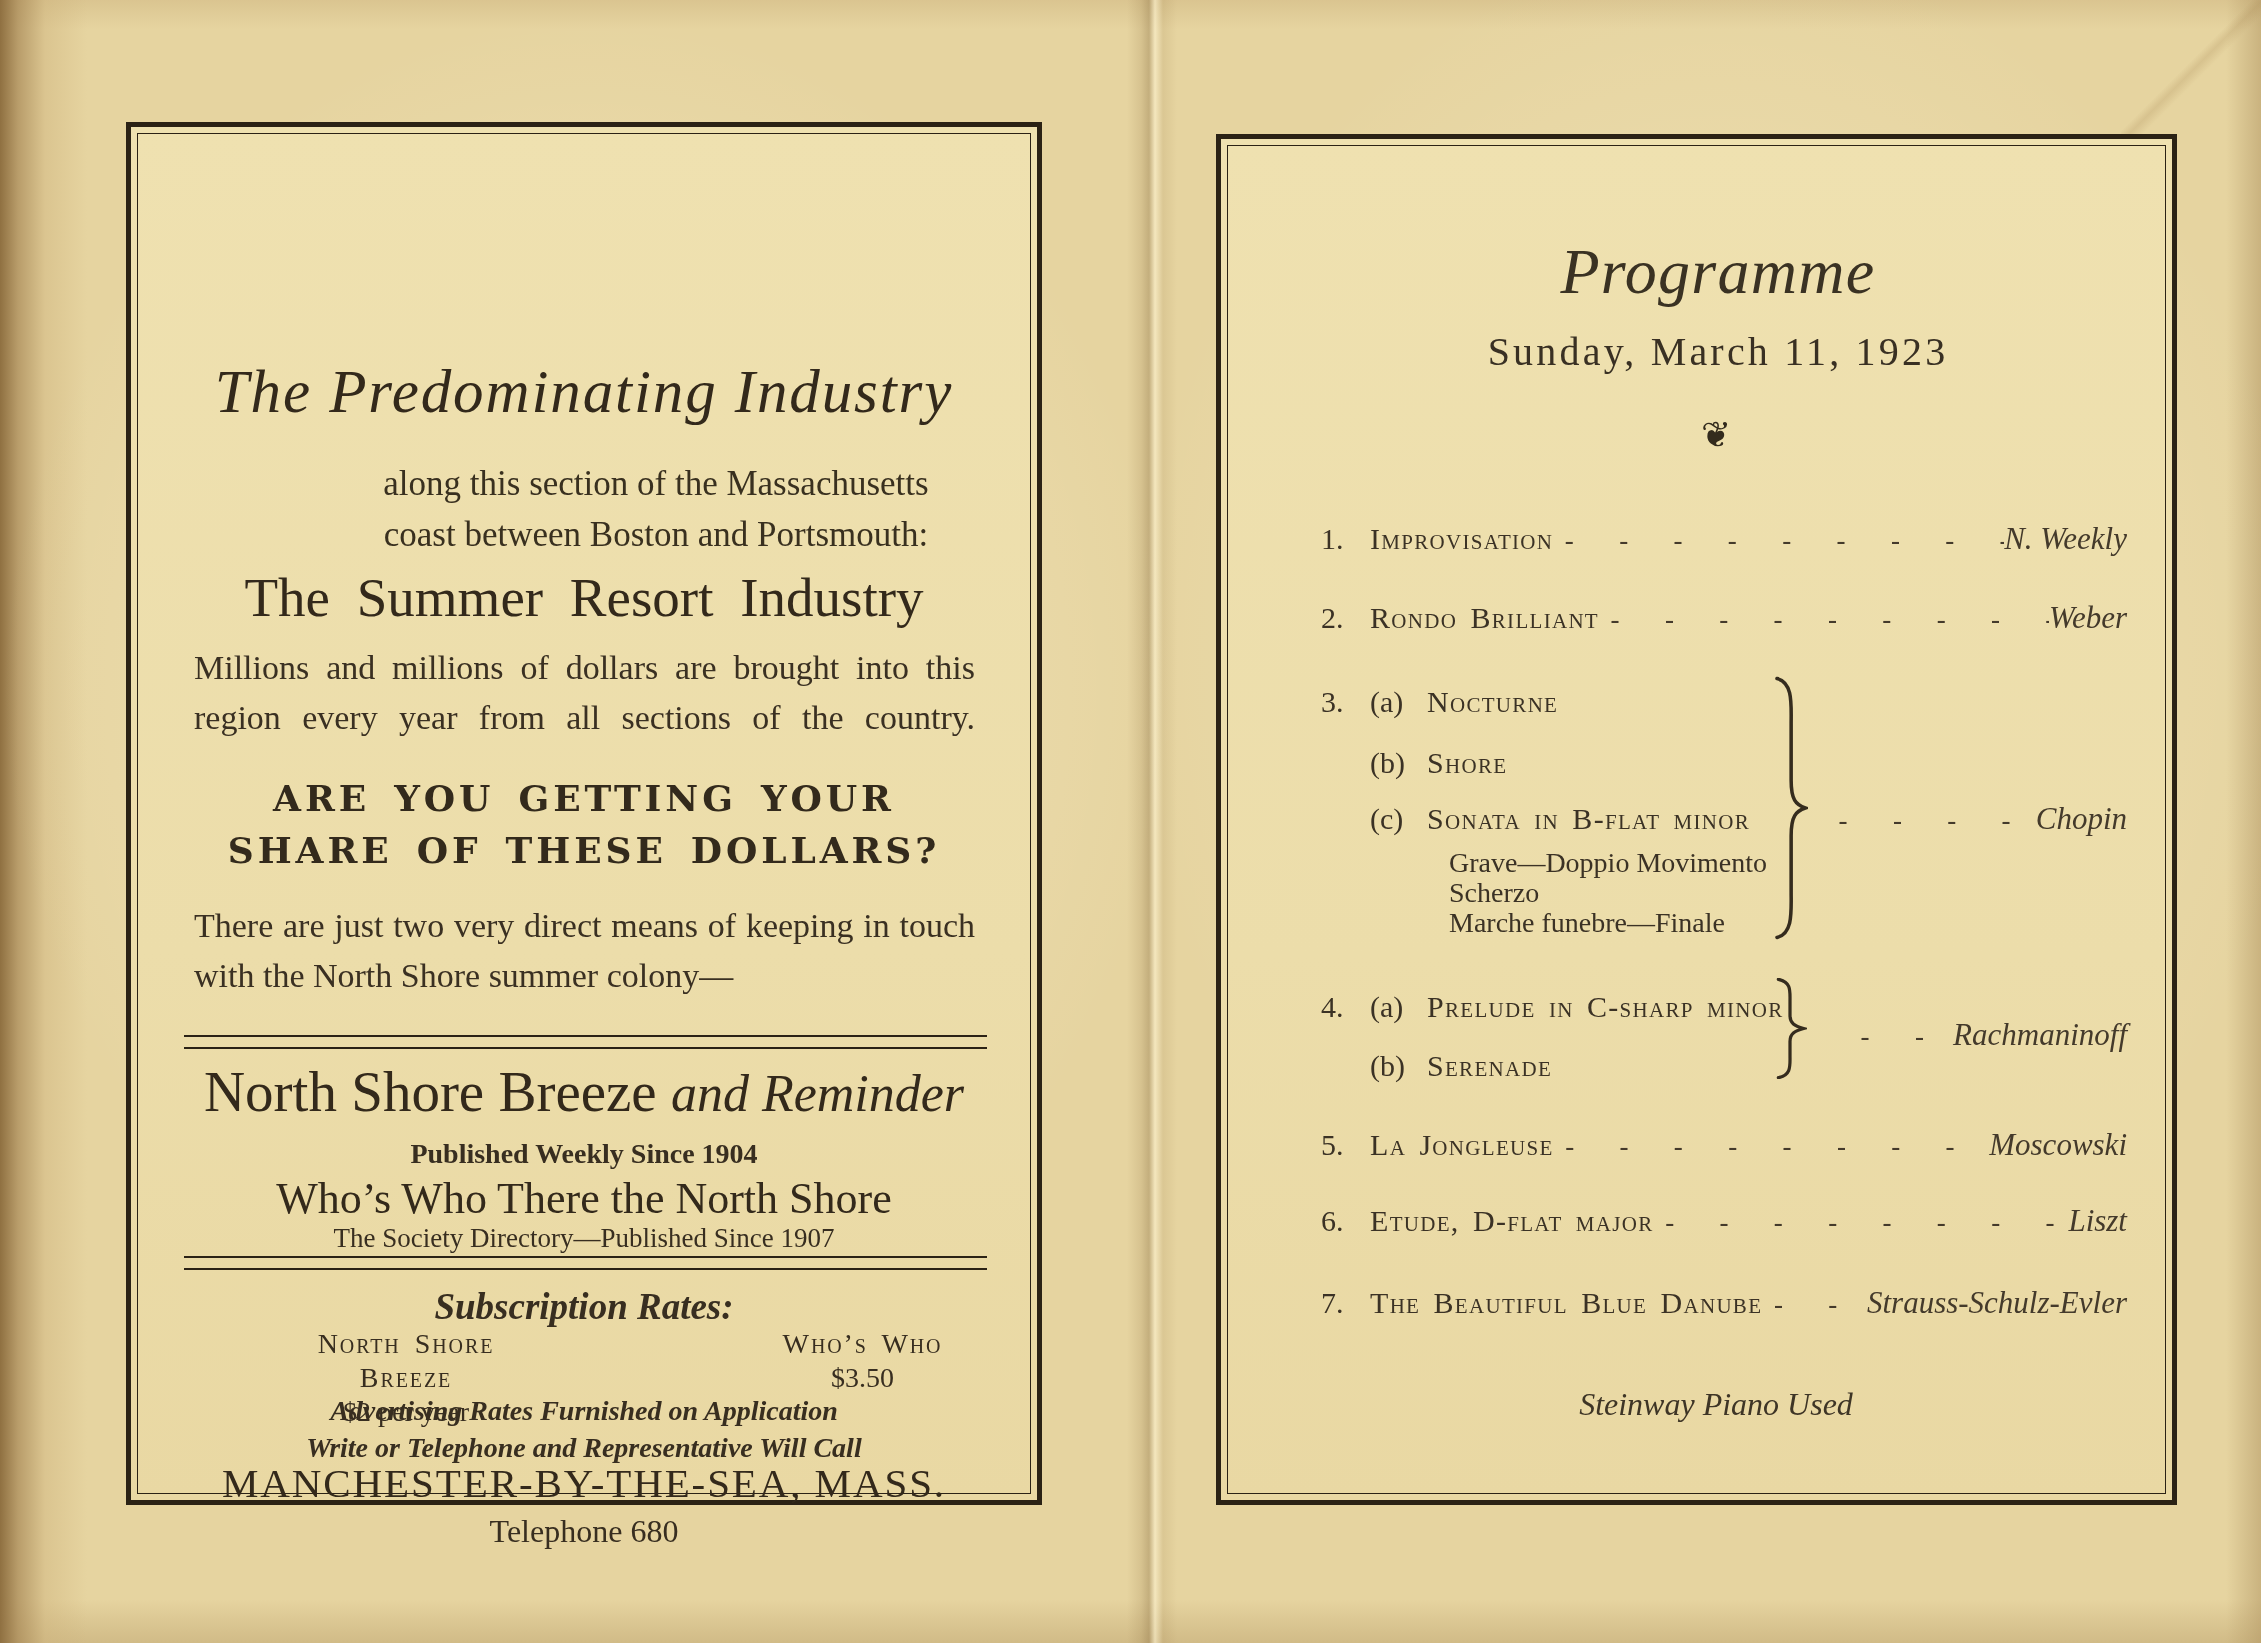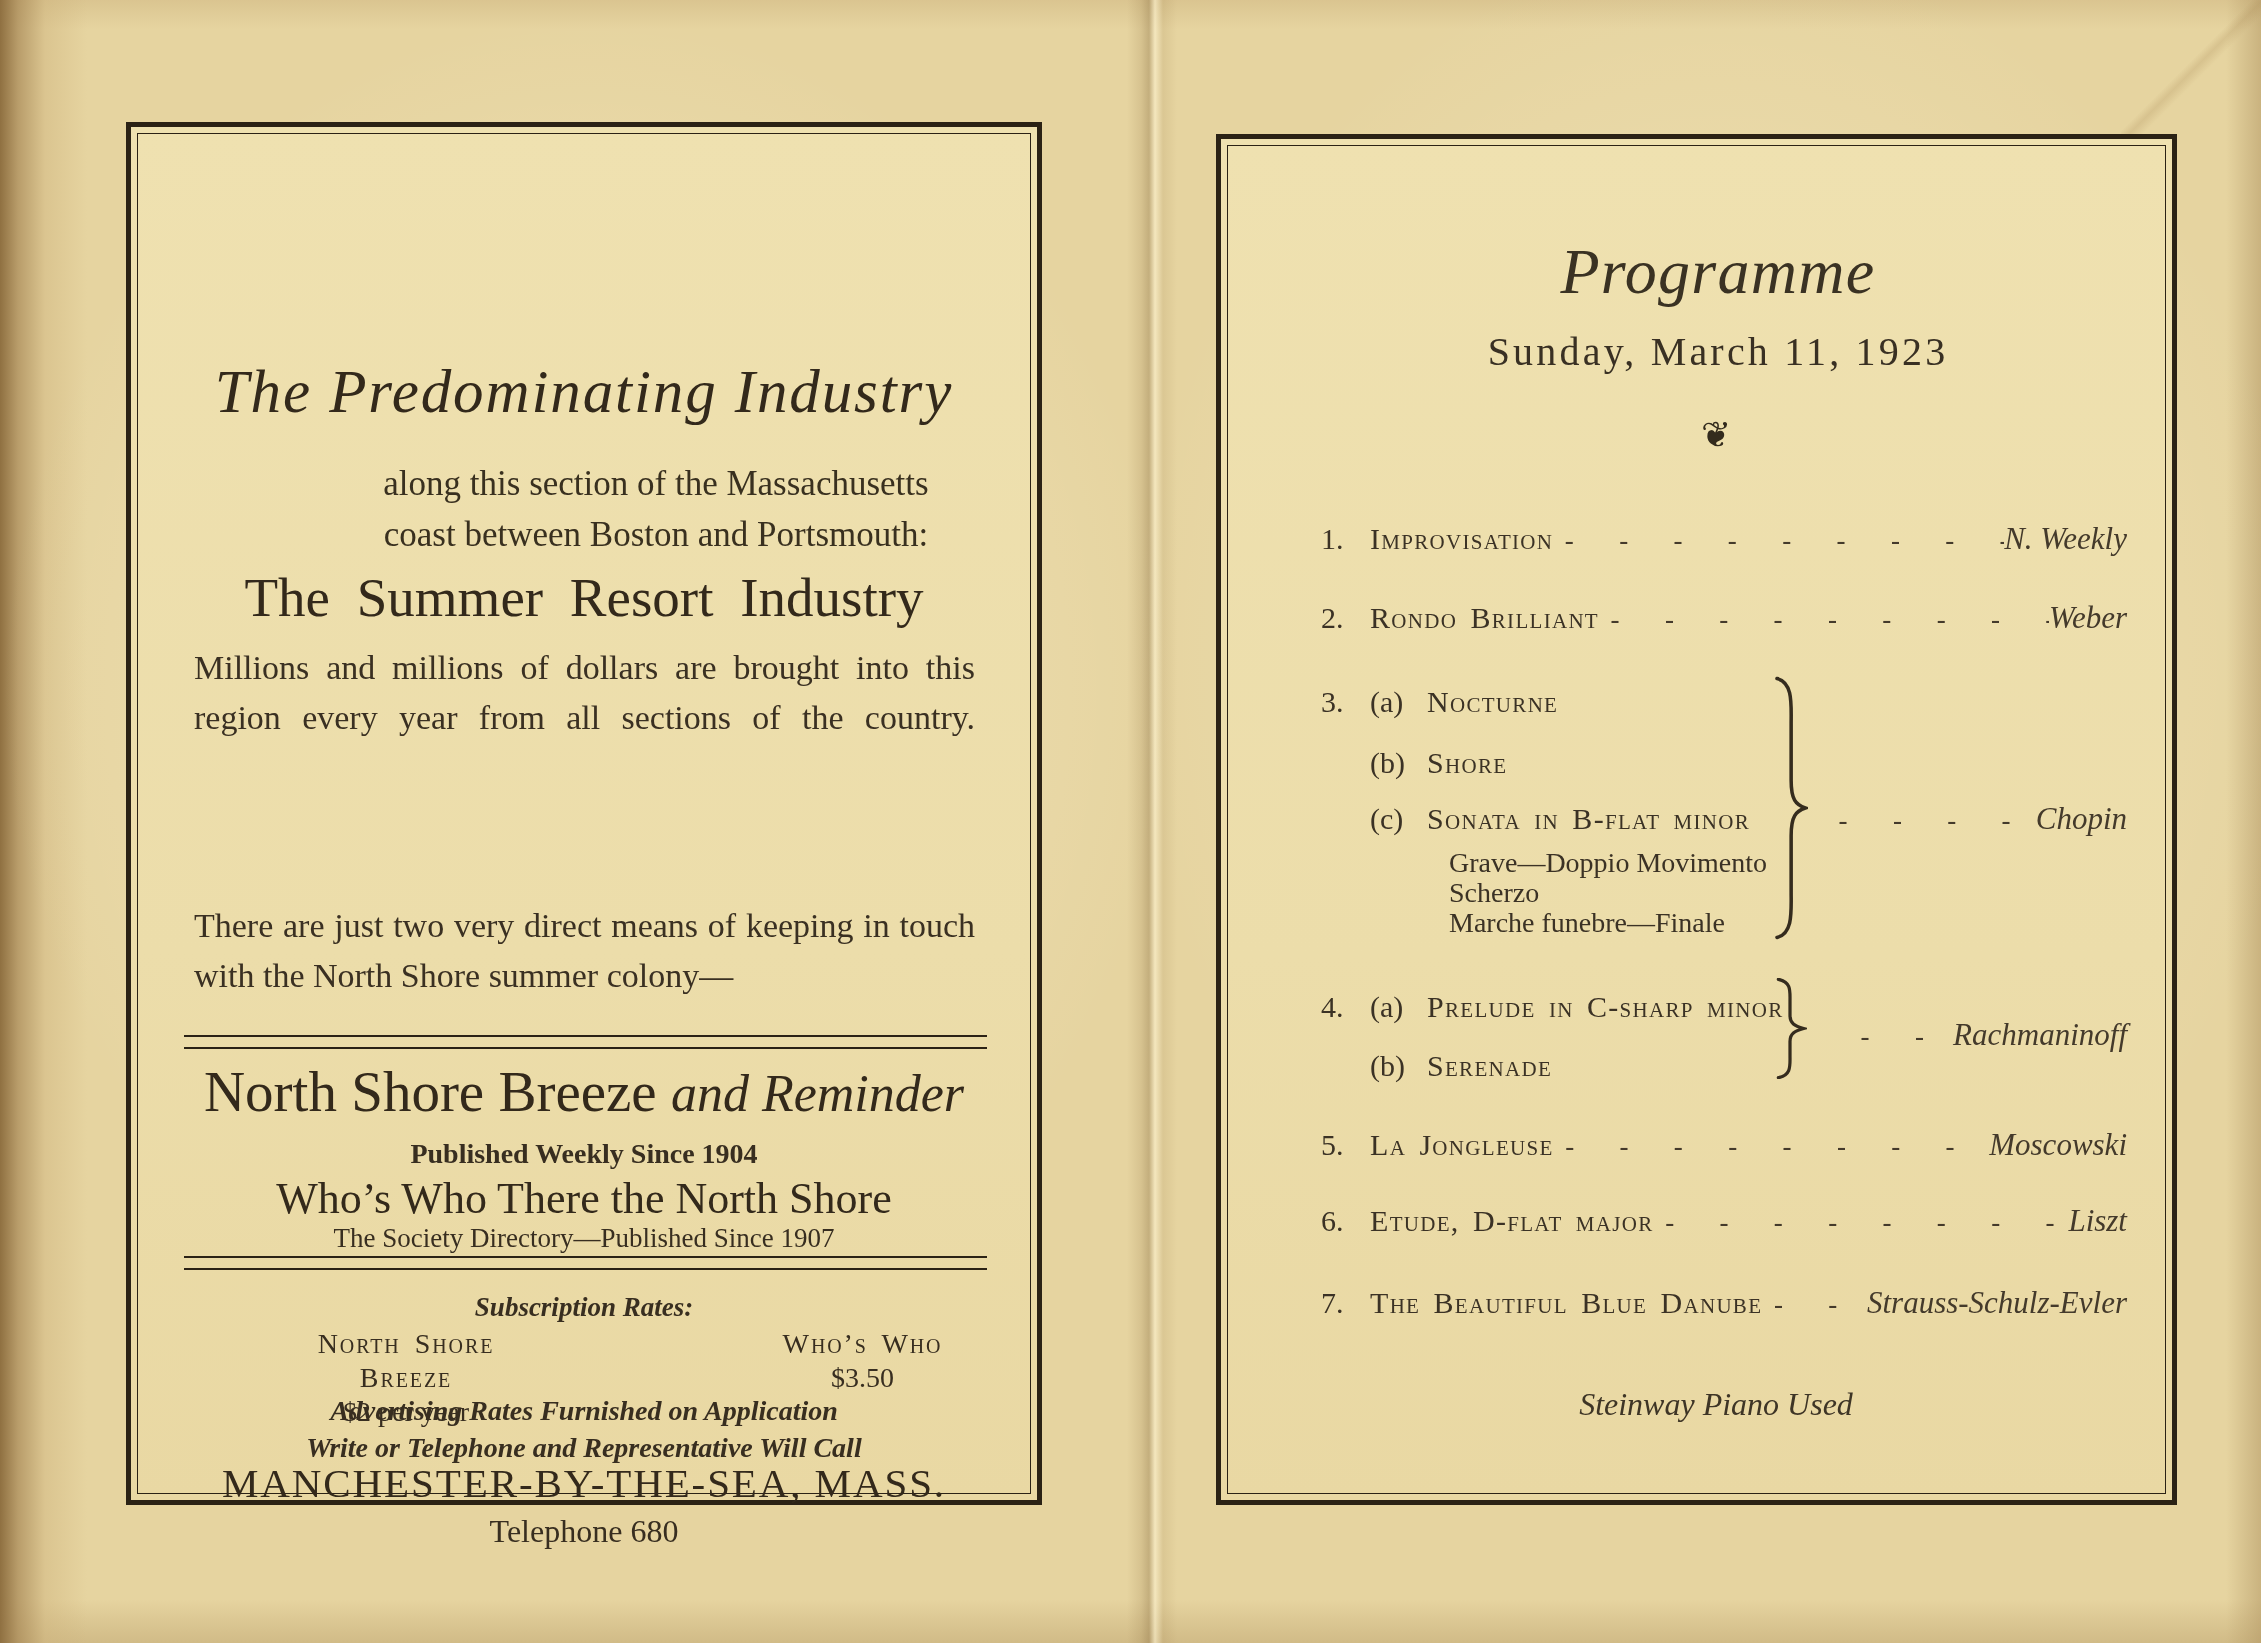--- a/index.html
+++ b/index.html
@@ -41,21 +41,21 @@
   .lp-para{left:63px;width:781px;text-align:justify;font-size:34px;line-height:50px;color:#3a3022;}
   .lp-para.last-justify{text-align-last:justify;}
   .lp-callout{font-family:"DejaVu Serif",serif;font-weight:700;font-size:36px;line-height:52px;
     letter-spacing:3.9px;word-spacing:7.7px;color:#332a1c;}
   .rule{position:absolute;left:53px;right:50px;height:9.7px;border-top:2.6px solid #2b2215;border-bottom:2.6px solid #2b2215;}
   .lp-brand{font-size:57px;line-height:64px;color:#33291b;white-space:nowrap;}
   .lp-brand .it{font-style:italic;font-size:52px;}
   .lp-wsb{font-weight:700;font-size:28px;line-height:32px;}
   .lp-dir{font-size:44px;line-height:52px;color:#33291b;}
   .lp-dirtag{font-weight:400;font-size:27px;line-height:31px;}
-  .lp-subrates{font-style:italic;font-weight:700;font-size:27px;line-height:34px;}
+  .lp-subrates{font-style:italic;font-weight:700;font-size:37px;line-height:34px;}
   .rate-col{position:absolute;text-align:center;font-size:28px;line-height:34px;}
   .rate-col .nm{font-variant:small-caps;letter-spacing:1.9px;word-spacing:5.2px;}
   .lp-ads{font-style:italic;font-weight:700;font-size:28px;line-height:37px;}
   .lp-address{font-size:41px;line-height:46px;letter-spacing:1.9px;color:#33291b;}
   .lp-phone{font-size:32px;line-height:37px;}
 
   
   .rp-title{font-style:italic;font-size:64px;line-height:72px;padding-left:43px;letter-spacing:1.3px;color:#3a3223;}
   .rp-date{font-size:40px;line-height:46px;letter-spacing:3.2px;padding-left:43px;color:#393023;}
   .rp-orn{font-family:"DejaVu Sans",sans-serif;font-size:36px;line-height:39px;padding-left:39px;color:#332b1d;}
@@ -81,20 +81,24 @@
 
     <div class="blk lp-intro" style="top:315px">
       <div>along this section of the Massachusetts</div>
       <div>coast between Boston and Portsmouth:</div>
     </div>
 
     <div class="blk lp-sub" style="top:440px">The Summer Resort Industry</div>
 
     <div class="blk lp-para last-justify" style="top:516px">Millions and millions of dollars are brought into this region every year from all sections of the country.</div>
 
+    <div class="blk lp-callout" style="top:645px">
+      <div>ARE YOU GETTING YOUR</div>
+      <div>SHARE OF THESE DOLLARS?</div>
+    </div>
 
     <div class="blk lp-para" style="top:774px">There are just two very direct means of keeping in touch with the North Shore summer colony—</div>
 
     <div class="rule" style="top:908px"></div>
 
     <div class="blk lp-brand" style="top:933px">
       <span>North Shore Breeze</span>
       <span class="it">and Reminder</span>
     </div>
 

